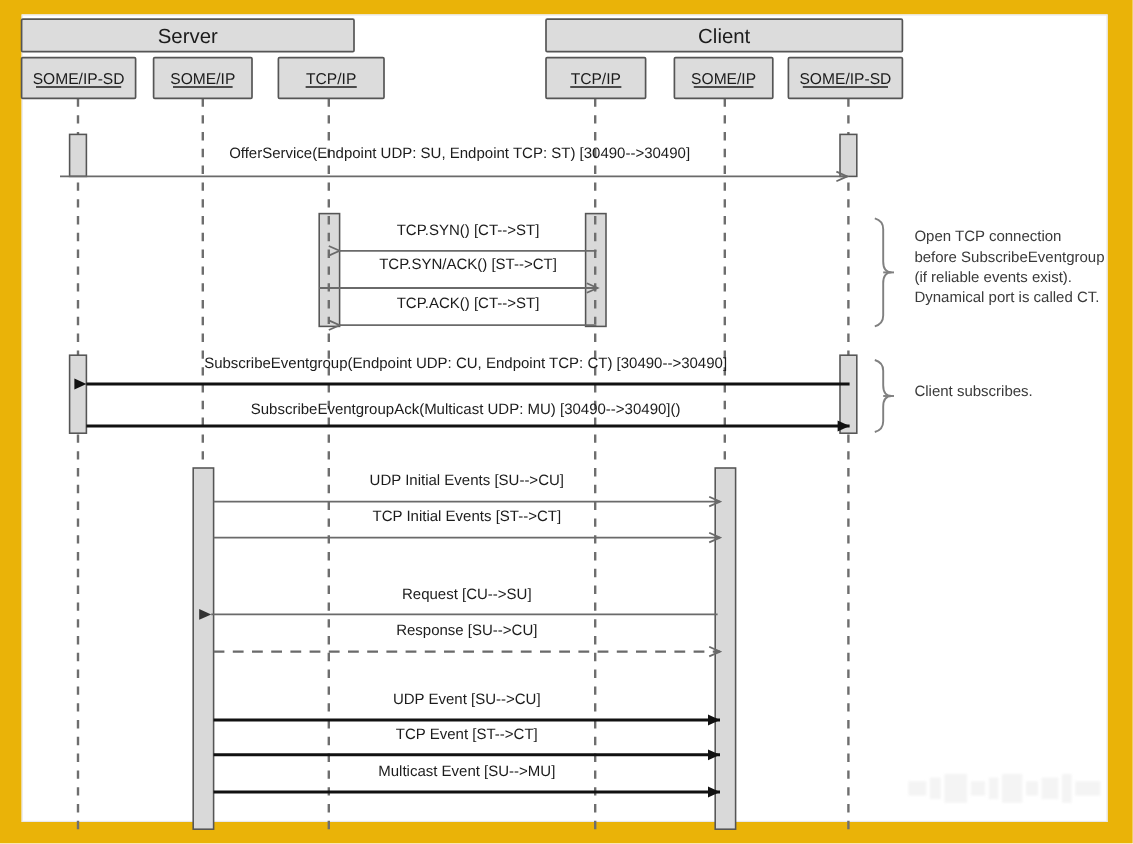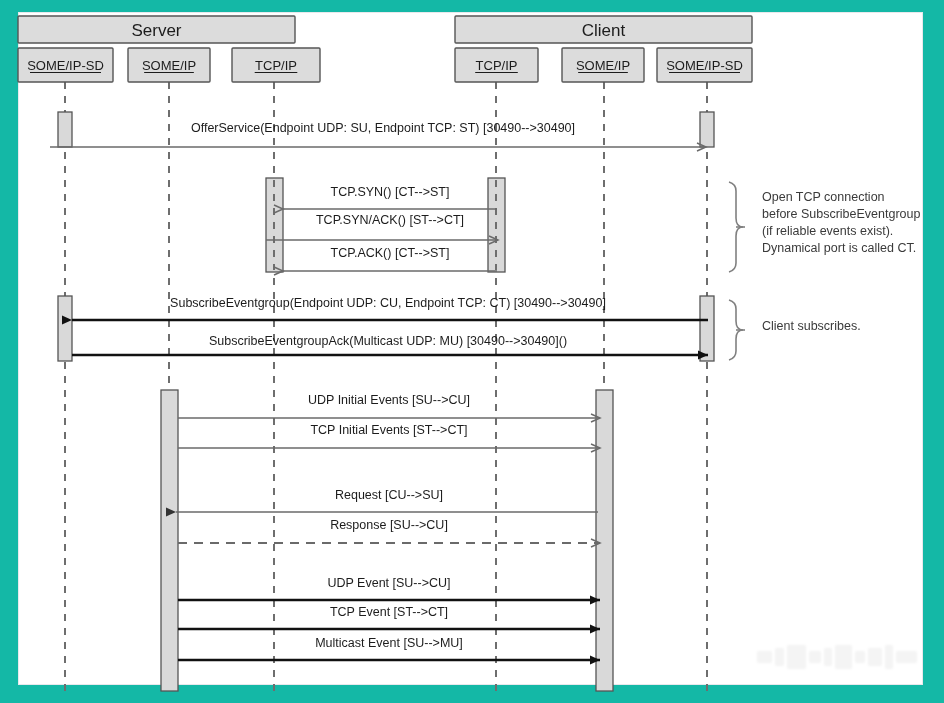--- a/index.html
+++ b/index.html
@@ -6,21 +6,21 @@
   html, body {
     margin: 0;
     padding: 0;
     background: #ffffff;
     font-family: "Liberation Sans", sans-serif;
   }
   #diagram-root {
     position: relative;
     width: 944px;
     height: 703px;
-    background: #14b8a6;
+    background: #eab308;
     overflow: hidden;
   }
   #frame {
     position: absolute;
     left: 18px;
     top: 12px;
     width: 905px;
     height: 673px;
     border: 1px solid #e8e8ec;
     box-sizing: border-box;

